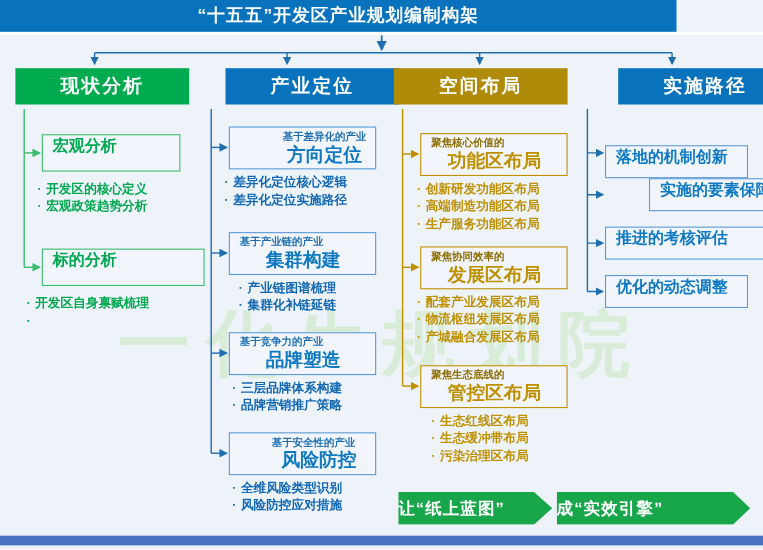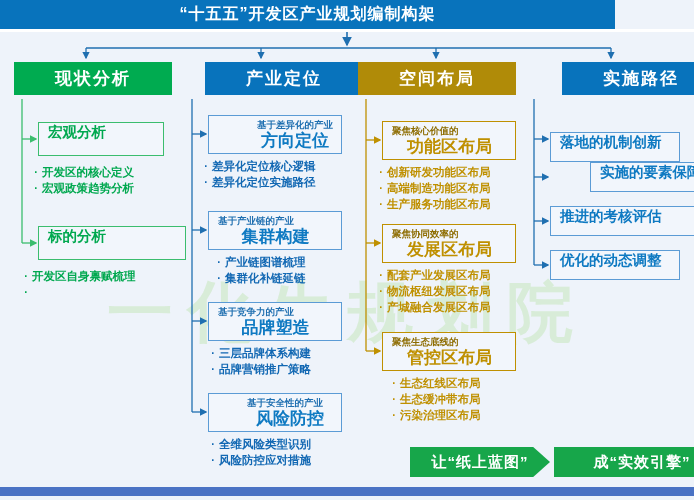--- a/index.html
+++ b/index.html
@@ -110,25 +110,24 @@
     font-size:11px;
   }
   .bullets.green .bullet{color:#00a84f;}
   .bullets.blue  .bullet{color:#1268b3;}
   .bullets.gold  .bullet{color:#bf9000;}
 
   
   .chev{
     position:absolute;height:30px;
     background:#17a64a;
-    display:flex;align-items:center;justify-content:center;
+    display:flex;align-items:center;justify-content:flex-start;
     color:#ffffff;font-size:15px;font-weight:bold;
     letter-spacing:1px;
     z-index:4;
-    margin-left:48px;
   }
   .chev.a{
     left:362px;top:447px;width:140px;
     clip-path:polygon(0 0, 88% 0, 100% 50%, 88% 100%, 0 100%);
   }
   .chev.b{
     left:506px;top:447px;width:176px;
     clip-path:polygon(0 0, 91% 0, 100% 50%, 91% 100%, 0 100%);
   }
 </style>

